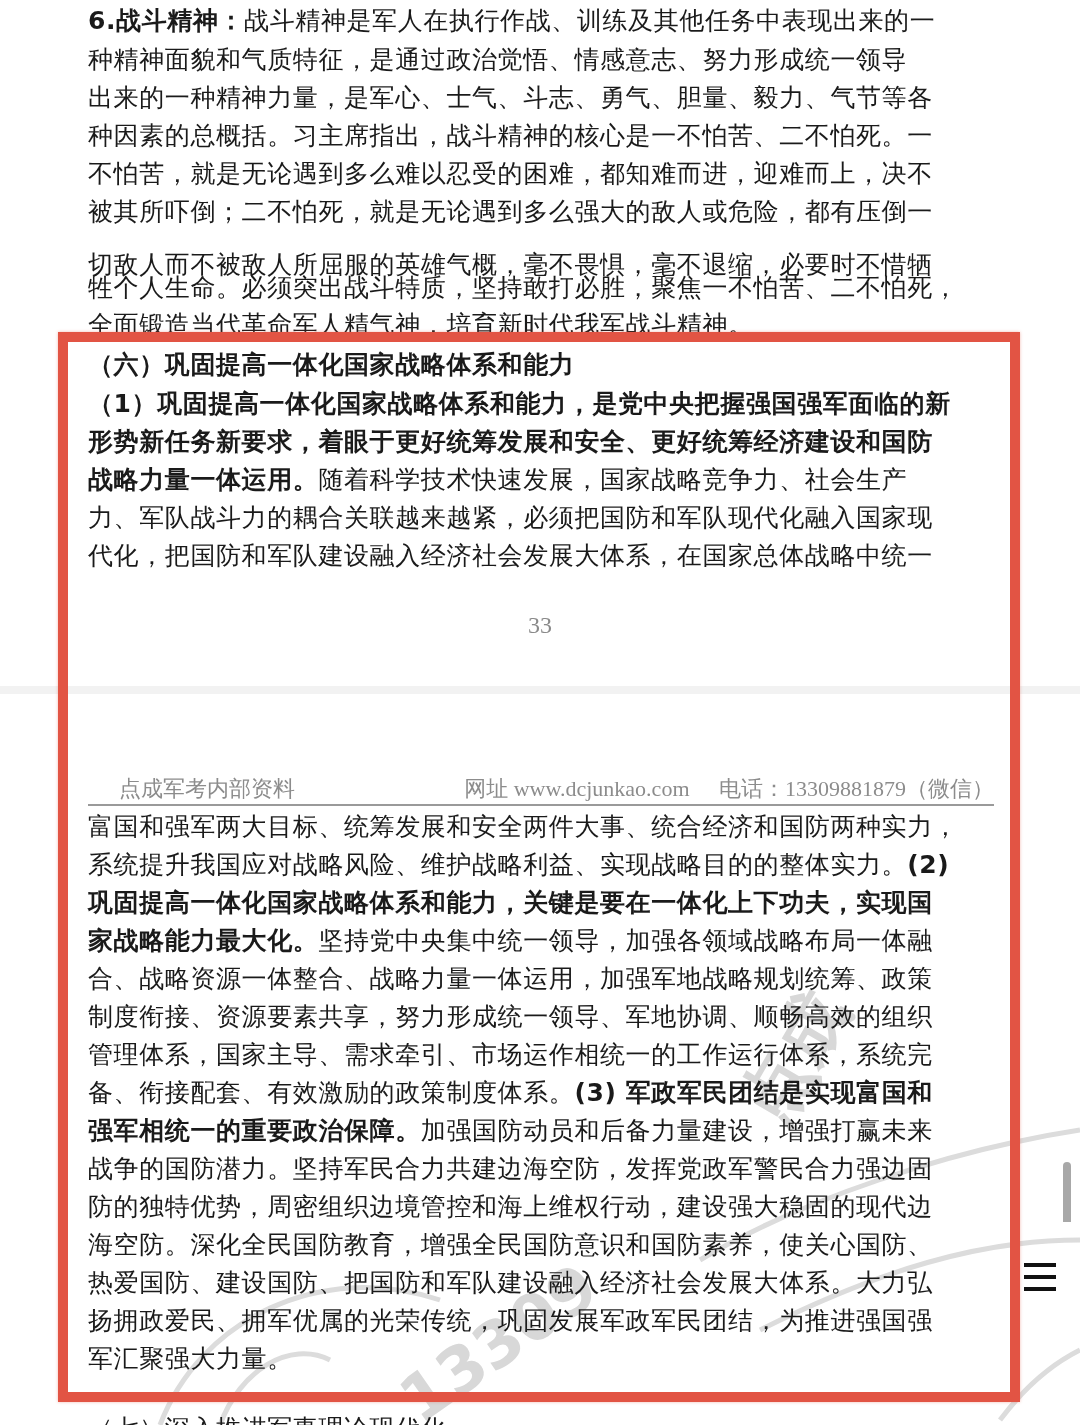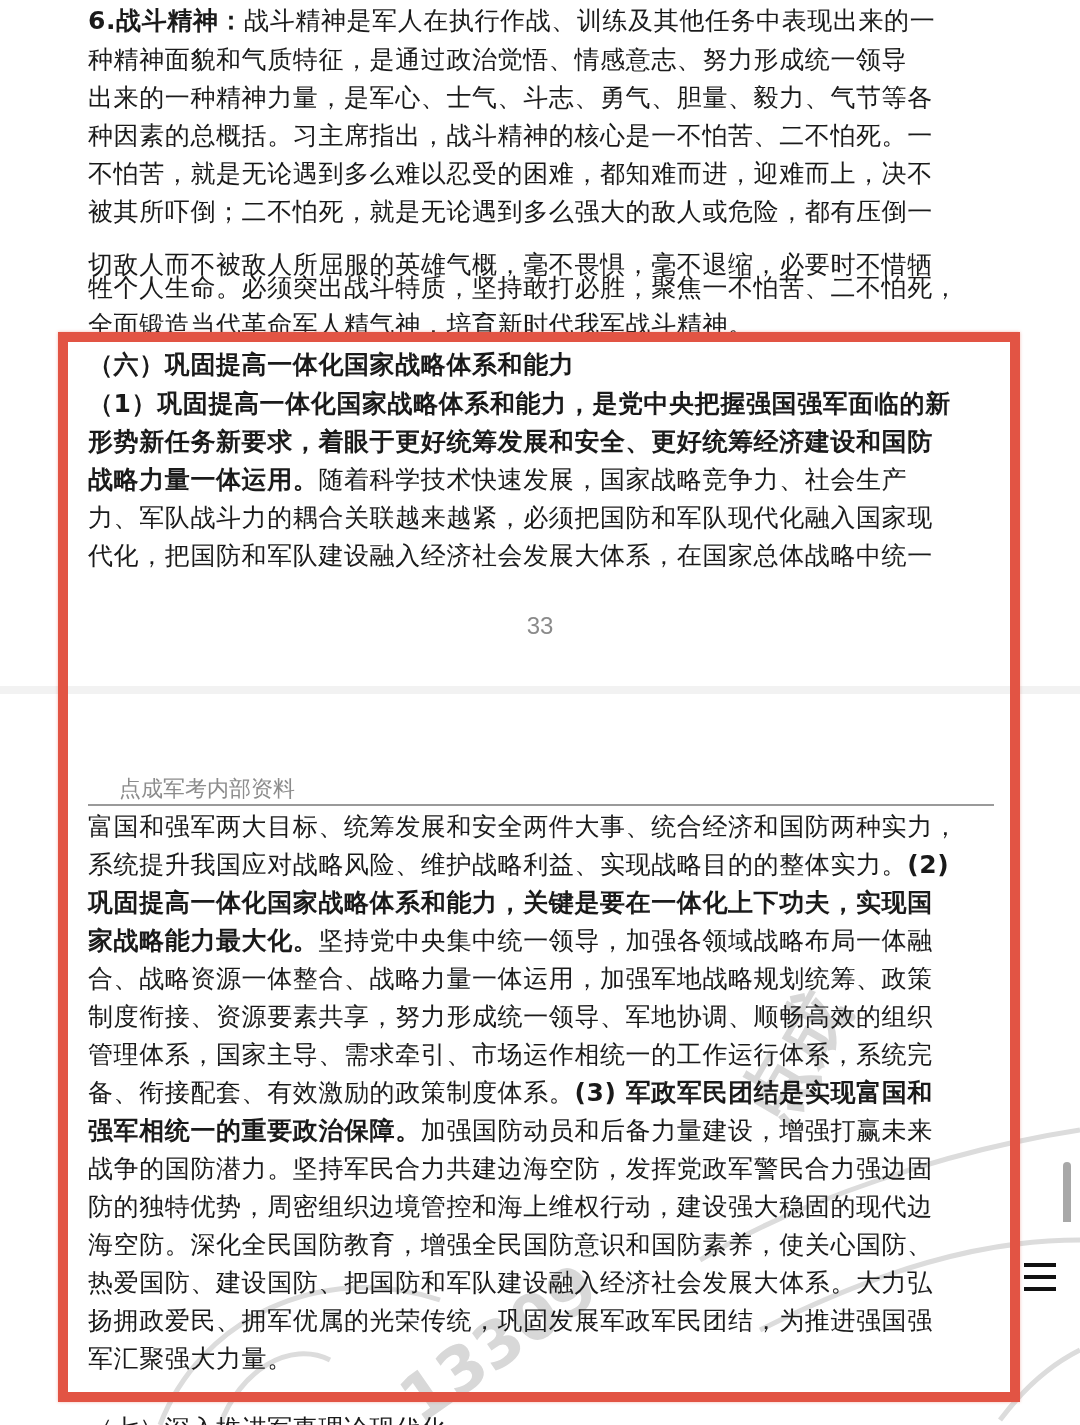--- a/index.html
+++ b/index.html
@@ -25,21 +25,21 @@
     .page-gap {
       position: absolute;
       left: 0; width: 1080px;
       top: 686px; height: 8px;
       background: #f2f2f2;
     }
     .page-num {
       position: absolute;
       top: 612px; left: 0; width: 1080px;
       text-align: center;
-      font-family: Liberation Sans, sans-serif;
+      font-family: Liberation Serif, serif;
       font-size: 24px;
       color: #8a8a8a;
     }
     .doc-footer {
       position: absolute;
       top: 772px; left: 88px; width: 906px;
       height: 32px;
       border-bottom: 2px solid #9a9a9a;
       font-family: "Liberation Serif", "DejaVu Serif", serif;
       font-size: 22px;
@@ -128,20 +128,24 @@
 <div class="line" style="top:461px"><b>战略力量一体运用。</b><span>随着科学技术快速发展，国家战略竞争力、社会生产</span></div>
 <div class="line" style="top:499px"><span>力、军队战斗力的耦合关联越来越紧，必须把国防和军队现代化融入国家现</span></div>
 <div class="line" style="top:537px"><span>代化，把国防和军队建设融入经济社会发展大体系，在国家总体战略中统一</span></div>
 
 <div class="page-num">33</div>
 
 <div class="page-gap"></div>
 
 <div class="doc-footer">
   <span class="left">点成军考内部资料</span>
+  <span class="right">
+    <span>网址 www.dcjunkao.com</span>
+    <span>电话：13309881879（微信）</span>
+  </span>
 </div>
 
 <div class="line" style="top:808px"><span>富国和强军两大目标、统筹发展和安全两件大事、统合经济和国防两种实力，</span></div>
 <div class="line" style="top:846px"><span>系统提升我国应对战略风险、维护战略利益、实现战略目的的整体实力。</span><b>(2)</b></div>
 <div class="line" style="top:884px"><b>巩固提高一体化国家战略体系和能力，关键是要在一体化上下功夫，实现国</b></div>
 <div class="line" style="top:922px"><b>家战略能力最大化。</b><span>坚持党中央集中统一领导，加强各领域战略布局一体融</span></div>
 <div class="line" style="top:960px"><span>合、战略资源一体整合、战略力量一体运用，加强军地战略规划统筹、政策</span></div>
 <div class="line" style="top:998px"><span>制度衔接、资源要素共享，努力形成统一领导、军地协调、顺畅高效的组织</span></div>
 <div class="line" style="top:1036px"><span>管理体系，国家主导、需求牵引、市场运作相统一的工作运行体系，系统完</span></div>
 <div class="line" style="top:1074px"><span>备、衔接配套、有效激励的政策制度体系。</span><b>(3) 军政军民团结是实现富国和</b></div>

